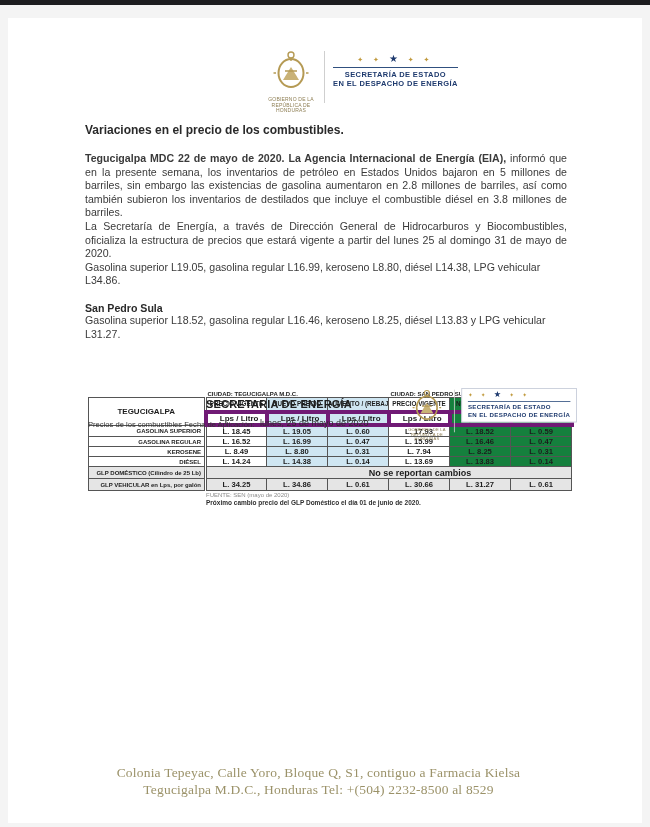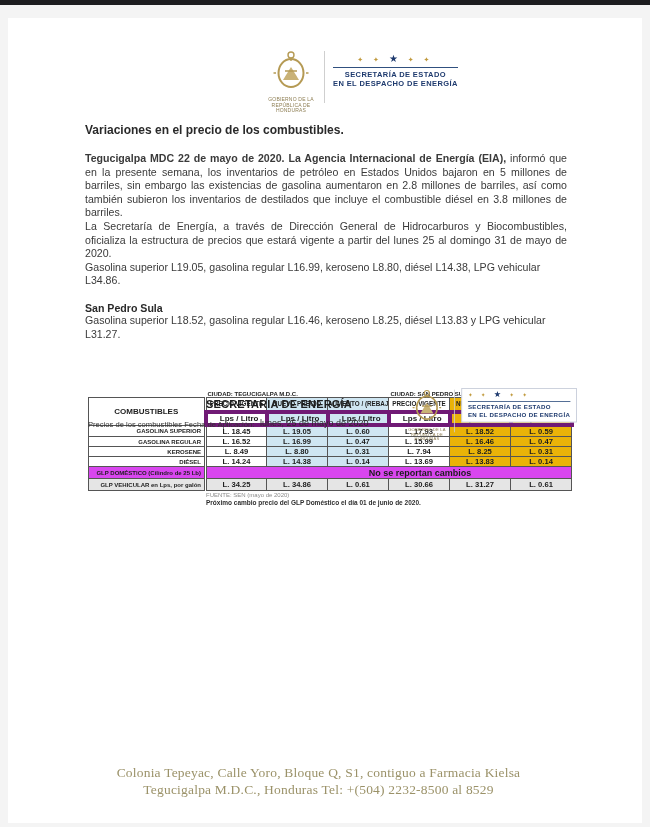--- a/index.html
+++ b/index.html
@@ -71,22 +71,22 @@
   td.row-label {
     border:1px solid #555; border-right:3px double #555;
     font-size:6px; font-weight:bold; color:#1c1c1c; text-align:right; padding-right:3px;
     height:10px;
   }
   td.val {
     border:1px solid #555; font-size:7.6px; font-weight:bold; color:#1c1c1c;
     text-align:center; height:10px;
   }
   .bg-blue { background:#cfe6f2; }
-  .bg-green { background:#eab308; }
-  .bg-lav { background:#d946ef; }
+  .bg-green { background:#15803d; }
+  .bg-lav { background:#e5e5e5; }
   .bg-peach { background:#e5e5e5; }
   td.glp-note {
     border:1px solid #555; font-size:9px; font-weight:bold; color:#1c1c1c;
     text-align:center; padding-left:62px; height:12px;
   }
   tr.glp-row td { height:12px; }
 
   .fuente-wrap { margin-left:118px; margin-top:1px; }
   .fuente { font-size:6px; color:#8a8a8a; line-height:7px; }
   .proximo { font-size:6.5px; font-weight:bold; color:#2e2e2e; line-height:8px; }
@@ -181,21 +181,21 @@
             <col class="c-val">
             <col class="c-val">
         </colgroup>
         <tbody id="price-tbody">
           <tr class="city-row">
             <td></td>
             <td class="city-cell" colspan="3">CIUDAD: TEGUCIGALPA M.D.C.</td>
             <td class="city-cell" colspan="3">CIUDAD: SAN PEDRO SULA</td>
           </tr>
           <tr>
-            <td class="comb-head" rowspan="2">COMBUSTIBLES</td>
+            <td class="comb-head" rowspan="2">TEGUCIGALPA</td>
             <th class="colhead">PRECIO VIGENTE</th>
             <th class="colhead bg-blue">NUEVO PRECIO</th>
             <th class="colhead bg-blue">AUMENTO / (REBAJA)</th>
             <th class="colhead">PRECIO VIGENTE</th>
             <th class="colhead bg-green">NUEVO PRECIO</th>
             <th class="colhead bg-green">AUMENTO / (REBAJA)</th>
           </tr>
           <tr>
             <td class="unit">Lps / Litro</td>
             <td class="unit bg-blue">Lps / Litro</td>

